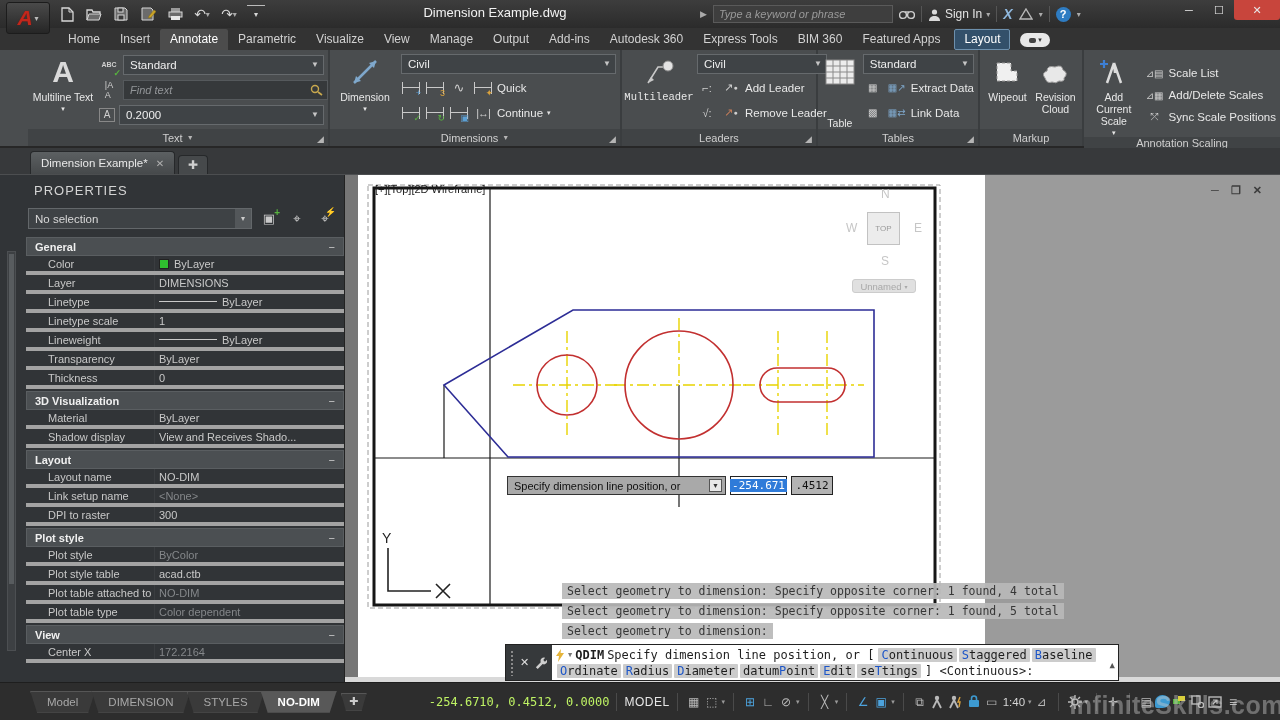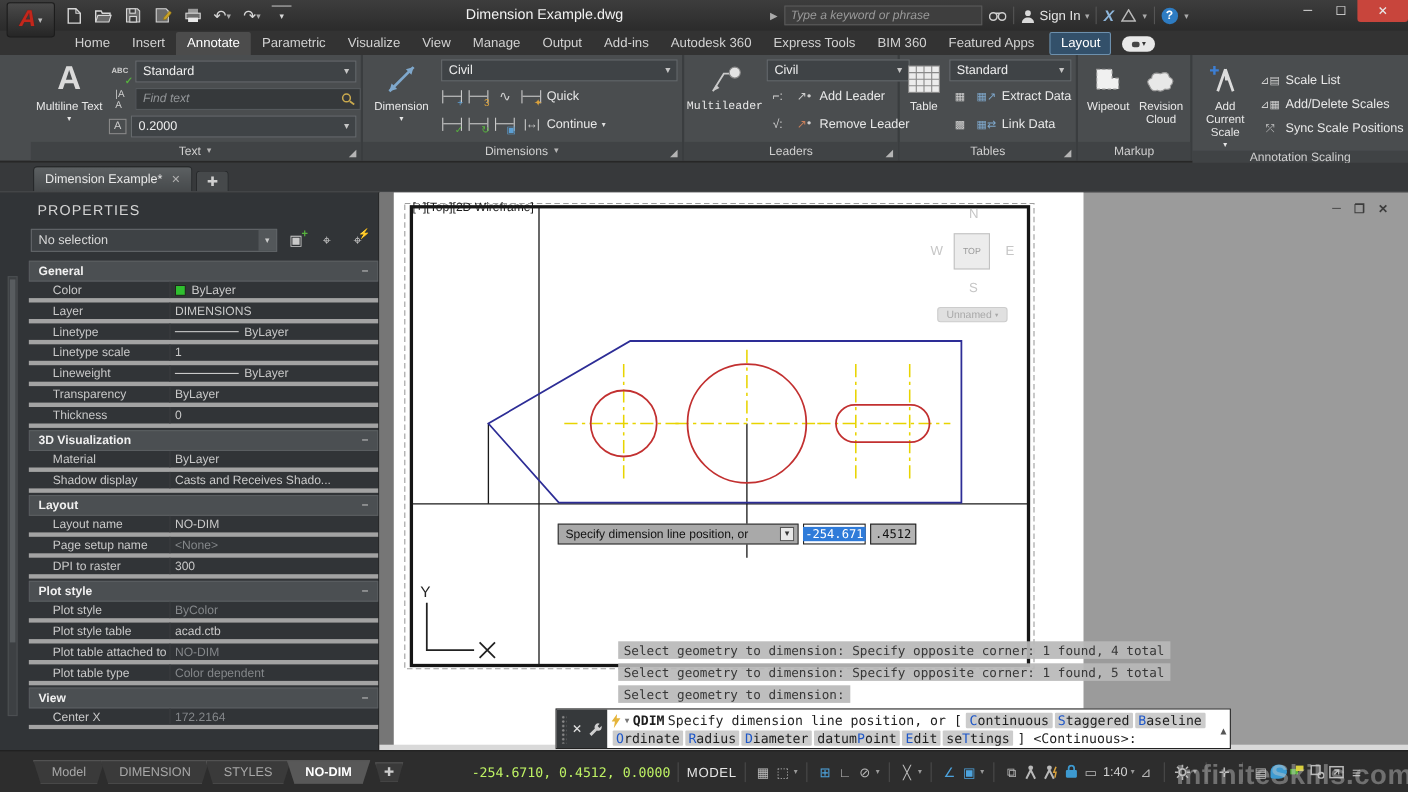--- a/index.html
+++ b/index.html
@@ -444,21 +444,21 @@
         </div>
       </div>
       <div class="panel-footer">
         <span>Leaders</span>
         <span class="launcher">◢</span>
       </div>
     </div>
 
     <div class="panel" style="width:162px;">
       <div class="panel-body">
-        <div class="bigbtn" style="width:38px;">
+        <div class="bigbtn" style="width:38px;justify-content:space-between;">
           <div class="bicon">
             <svg width="30" height="26" viewBox="0 0 30 26">
                 <rect x="1" y="1" width="28" height="24" fill="#ececec" stroke="#8a8a8a"></rect>
                 <path d="M1 7h28M1 13h28M1 19h28M8 1v24M15 1v24M22 1v24" stroke="#8a8a8a"></path>
               </svg>
           </div>
           <span>Table</span>
         </div>
         <div class="col" style="flex:1;">
           <div class="rrow" style="height:21px;">
@@ -600,32 +600,32 @@
         <div class="psec">
           <span>3D Visualization</span>
           <span class="pmin">−</span>
         </div>
         <div class="prow">
           <div class="plabel">Material</div>
           <div class="pvalue">ByLayer</div>
         </div>
         <div class="prow">
           <div class="plabel">Shadow display</div>
-          <div class="pvalue">Casts and Receives Shado...</div>
+          <div class="pvalue">View and Receives Shado...</div>
         </div>
         <div class="psec">
           <span>Layout</span>
           <span class="pmin">−</span>
         </div>
         <div class="prow">
           <div class="plabel">Layout name</div>
           <div class="pvalue">NO-DIM</div>
         </div>
         <div class="prow">
-          <div class="plabel">Page setup name</div>
+          <div class="plabel">Link setup name</div>
           <div class="pvalue dim">&lt;None&gt;</div>
         </div>
         <div class="prow">
           <div class="plabel">DPI to raster</div>
           <div class="pvalue">300</div>
         </div>
         <div class="psec">
           <span>Plot style</span>
           <span class="pmin">−</span>
         </div>

